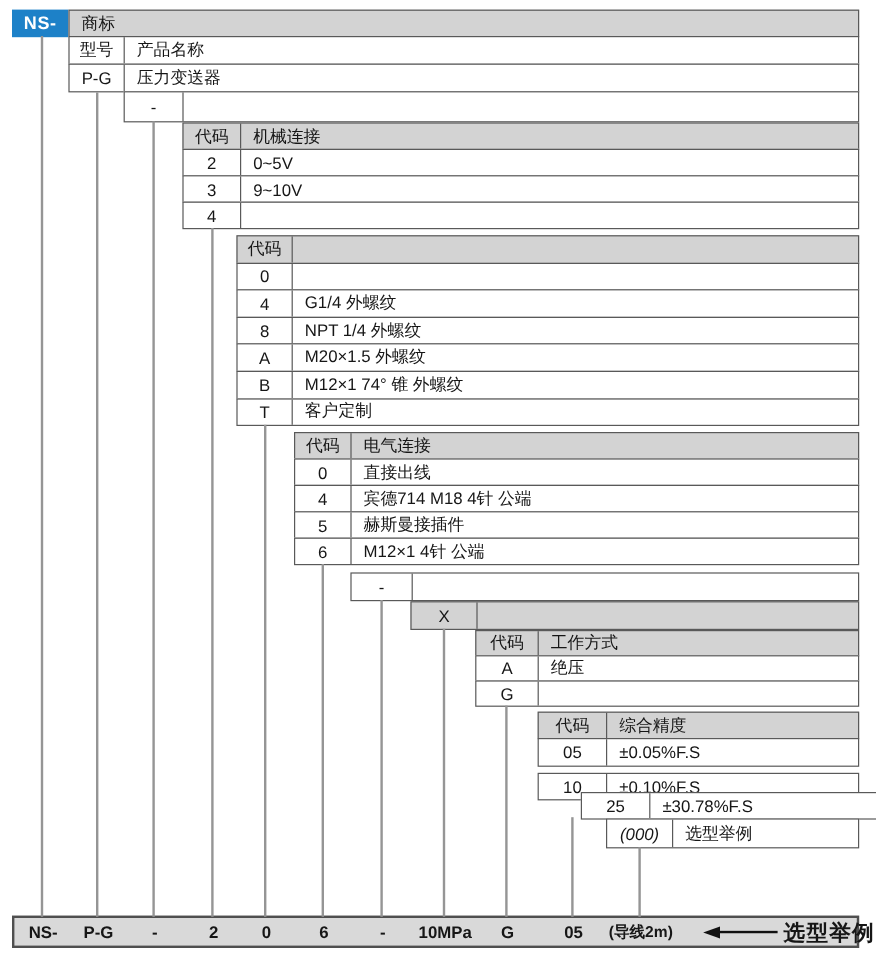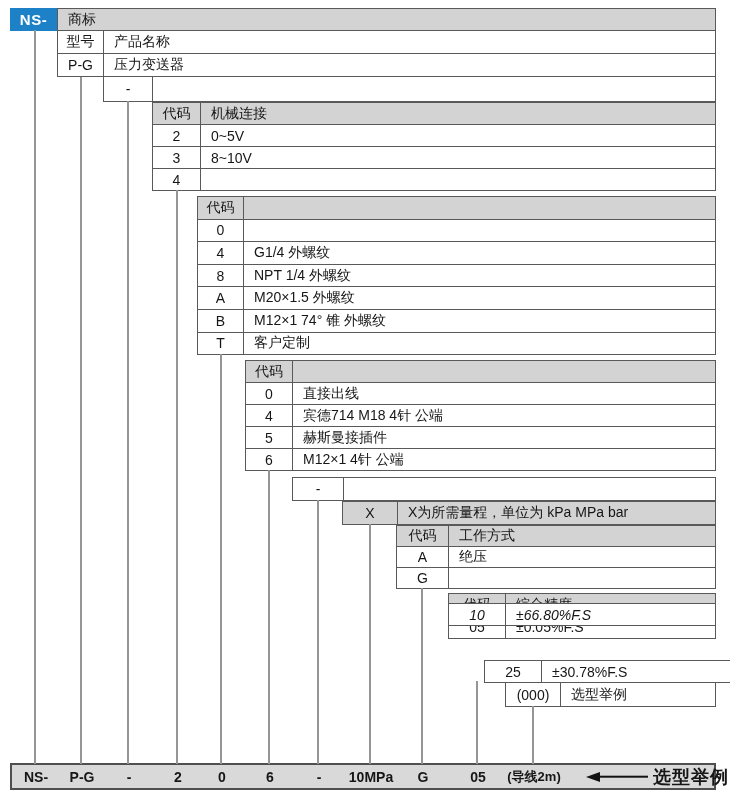--- a/index.html
+++ b/index.html
@@ -89,21 +89,21 @@
     <div class="lrow gray" style="left: 152px; top: 102px; width: 564px; height: 23px;">
       <div class="code" style="width: 48px;">代码</div>
       <div class="desc">机械连接</div>
     </div>
     <div class="lrow" style="left: 152px; top: 124px; width: 564px; height: 23px;">
       <div class="code" style="width: 48px;">2</div>
       <div class="desc">0~5V</div>
     </div>
     <div class="lrow" style="left: 152px; top: 146px; width: 564px; height: 23px;">
       <div class="code" style="width: 48px;">3</div>
-      <div class="desc">8~10V</div>
+      <div class="desc">9~10V</div>
     </div>
     <div class="lrow" style="left: 152px; top: 168px; width: 564px; height: 23px;">
       <div class="code" style="width: 48px;">4</div>
     </div>
     <div class="lrow gray" style="left: 197px; top: 196px; width: 519px; height: 23.6px;">
       <div class="code" style="width: 46px;">代码</div>
     </div>
     <div class="lrow" style="left: 197px; top: 218.6px; width: 519px; height: 23.6px;">
       <div class="code" style="width: 46px;">0</div>
     </div>
@@ -122,20 +122,21 @@
     <div class="lrow" style="left: 197px; top: 309px; width: 519px; height: 23.6px;">
       <div class="code" style="width: 46px;">B</div>
       <div class="desc">M12×1  74° 锥 外螺纹</div>
     </div>
     <div class="lrow" style="left: 197px; top: 331.6px; width: 519px; height: 23.6px;">
       <div class="code" style="width: 46px;">T</div>
       <div class="desc">客户定制</div>
     </div>
     <div class="lrow gray" style="left: 245px; top: 360px; width: 471px; height: 23px;">
       <div class="code" style="width: 47px;">代码</div>
+      <div class="desc">电气连接</div>
     </div>
     <div class="lrow" style="left: 245px; top: 382px; width: 471px; height: 23px;">
       <div class="code" style="width: 47px;">0</div>
       <div class="desc">直接出线</div>
     </div>
     <div class="lrow" style="left: 245px; top: 404px; width: 471px; height: 23px;">
       <div class="code" style="width: 47px;">4</div>
       <div class="desc">宾德714 M18 4针 公端</div>
     </div>
     <div class="lrow" style="left: 245px; top: 426px; width: 471px; height: 23px;">
@@ -145,51 +146,50 @@
     <div class="lrow" style="left: 245px; top: 448px; width: 471px; height: 23px;">
       <div class="code" style="width: 47px;">6</div>
       <div class="desc">M12×1 4针 公端</div>
     </div>
     <div class="lrow" style="left: 292px; top: 477px; width: 424px; height: 24px;">
       <div class="code" style="width: 51px;">-</div>
       <div class="desc"></div>
     </div>
     <div class="lrow gray" style="left: 342px; top: 501px; width: 374px; height: 24px;">
       <div class="code" style="width: 55px;">X</div>
-      <div class="desc">X为所需量程，单位为 kPa  MPa  bar</div>
     </div>
     <div class="lrow gray" style="left: 396px; top: 525px; width: 320px; height: 22px;">
       <div class="code" style="width: 52px;">代码</div>
       <div class="desc">工作方式</div>
     </div>
     <div class="lrow" style="left: 396px; top: 546px; width: 320px; height: 22px;">
       <div class="code" style="width: 52px;">A</div>
       <div class="desc">绝压</div>
     </div>
     <div class="lrow" style="left: 396px; top: 567px; width: 320px; height: 22px;">
       <div class="code" style="width: 52px;">G</div>
     </div>
     <div class="lrow gray" style="left: 448px; top: 593px; width: 268px; height: 23.3px;">
       <div class="code" style="width: 57px;">代码</div>
       <div class="desc">综合精度</div>
     </div>
     <div class="lrow" style="left: 448px; top: 615.3px; width: 268px; height: 23.3px;">
       <div class="code" style="width: 57px;">05</div>
       <div class="desc">±0.05%F.S</div>
     </div>
-    <div class="lrow" style="left: 448px; top: 603px; width: 268px; height: 23.3px; font-style: italic;">
+    <div class="lrow" style="left: 448px; top: 644px; width: 268px; height: 23.3px;">
       <div class="code" style="width: 57px;">10</div>
-      <div class="desc">±66.80%F.S</div>
+      <div class="desc">±0.10%F.S</div>
     </div>
     <div class="lrow" style="left: 448px; top: 659.9px; width: 268px; height: 23.3px; margin-left: 36px;">
       <div class="code" style="width: 57px;">25</div>
       <div class="desc">±30.78%F.S</div>
     </div>
     <div class="lrow" style="left: 505px; top: 682px; width: 211px; height: 25px;">
-      <div class="code" style="width: 55px;">(000)</div>
+      <div class="code" style="width: 55px; font-style: italic;">(000)</div>
       <div class="desc">选型举例</div>
     </div>
     <div class="vline" style="left: 34px; top: 30px; height: 734px;"></div>
     <div class="vline" style="left: 80px; top: 77px; height: 687px;"></div>
     <div class="vline" style="left: 127px; top: 101px; height: 663px;"></div>
     <div class="vline" style="left: 176px; top: 190px; height: 574px;"></div>
     <div class="vline" style="left: 220px; top: 354px; height: 410px;"></div>
     <div class="vline" style="left: 268px; top: 470px; height: 294px;"></div>
     <div class="vline" style="left: 317px; top: 500px; height: 264px;"></div>
     <div class="vline" style="left: 369px; top: 524px; height: 240px;"></div>

